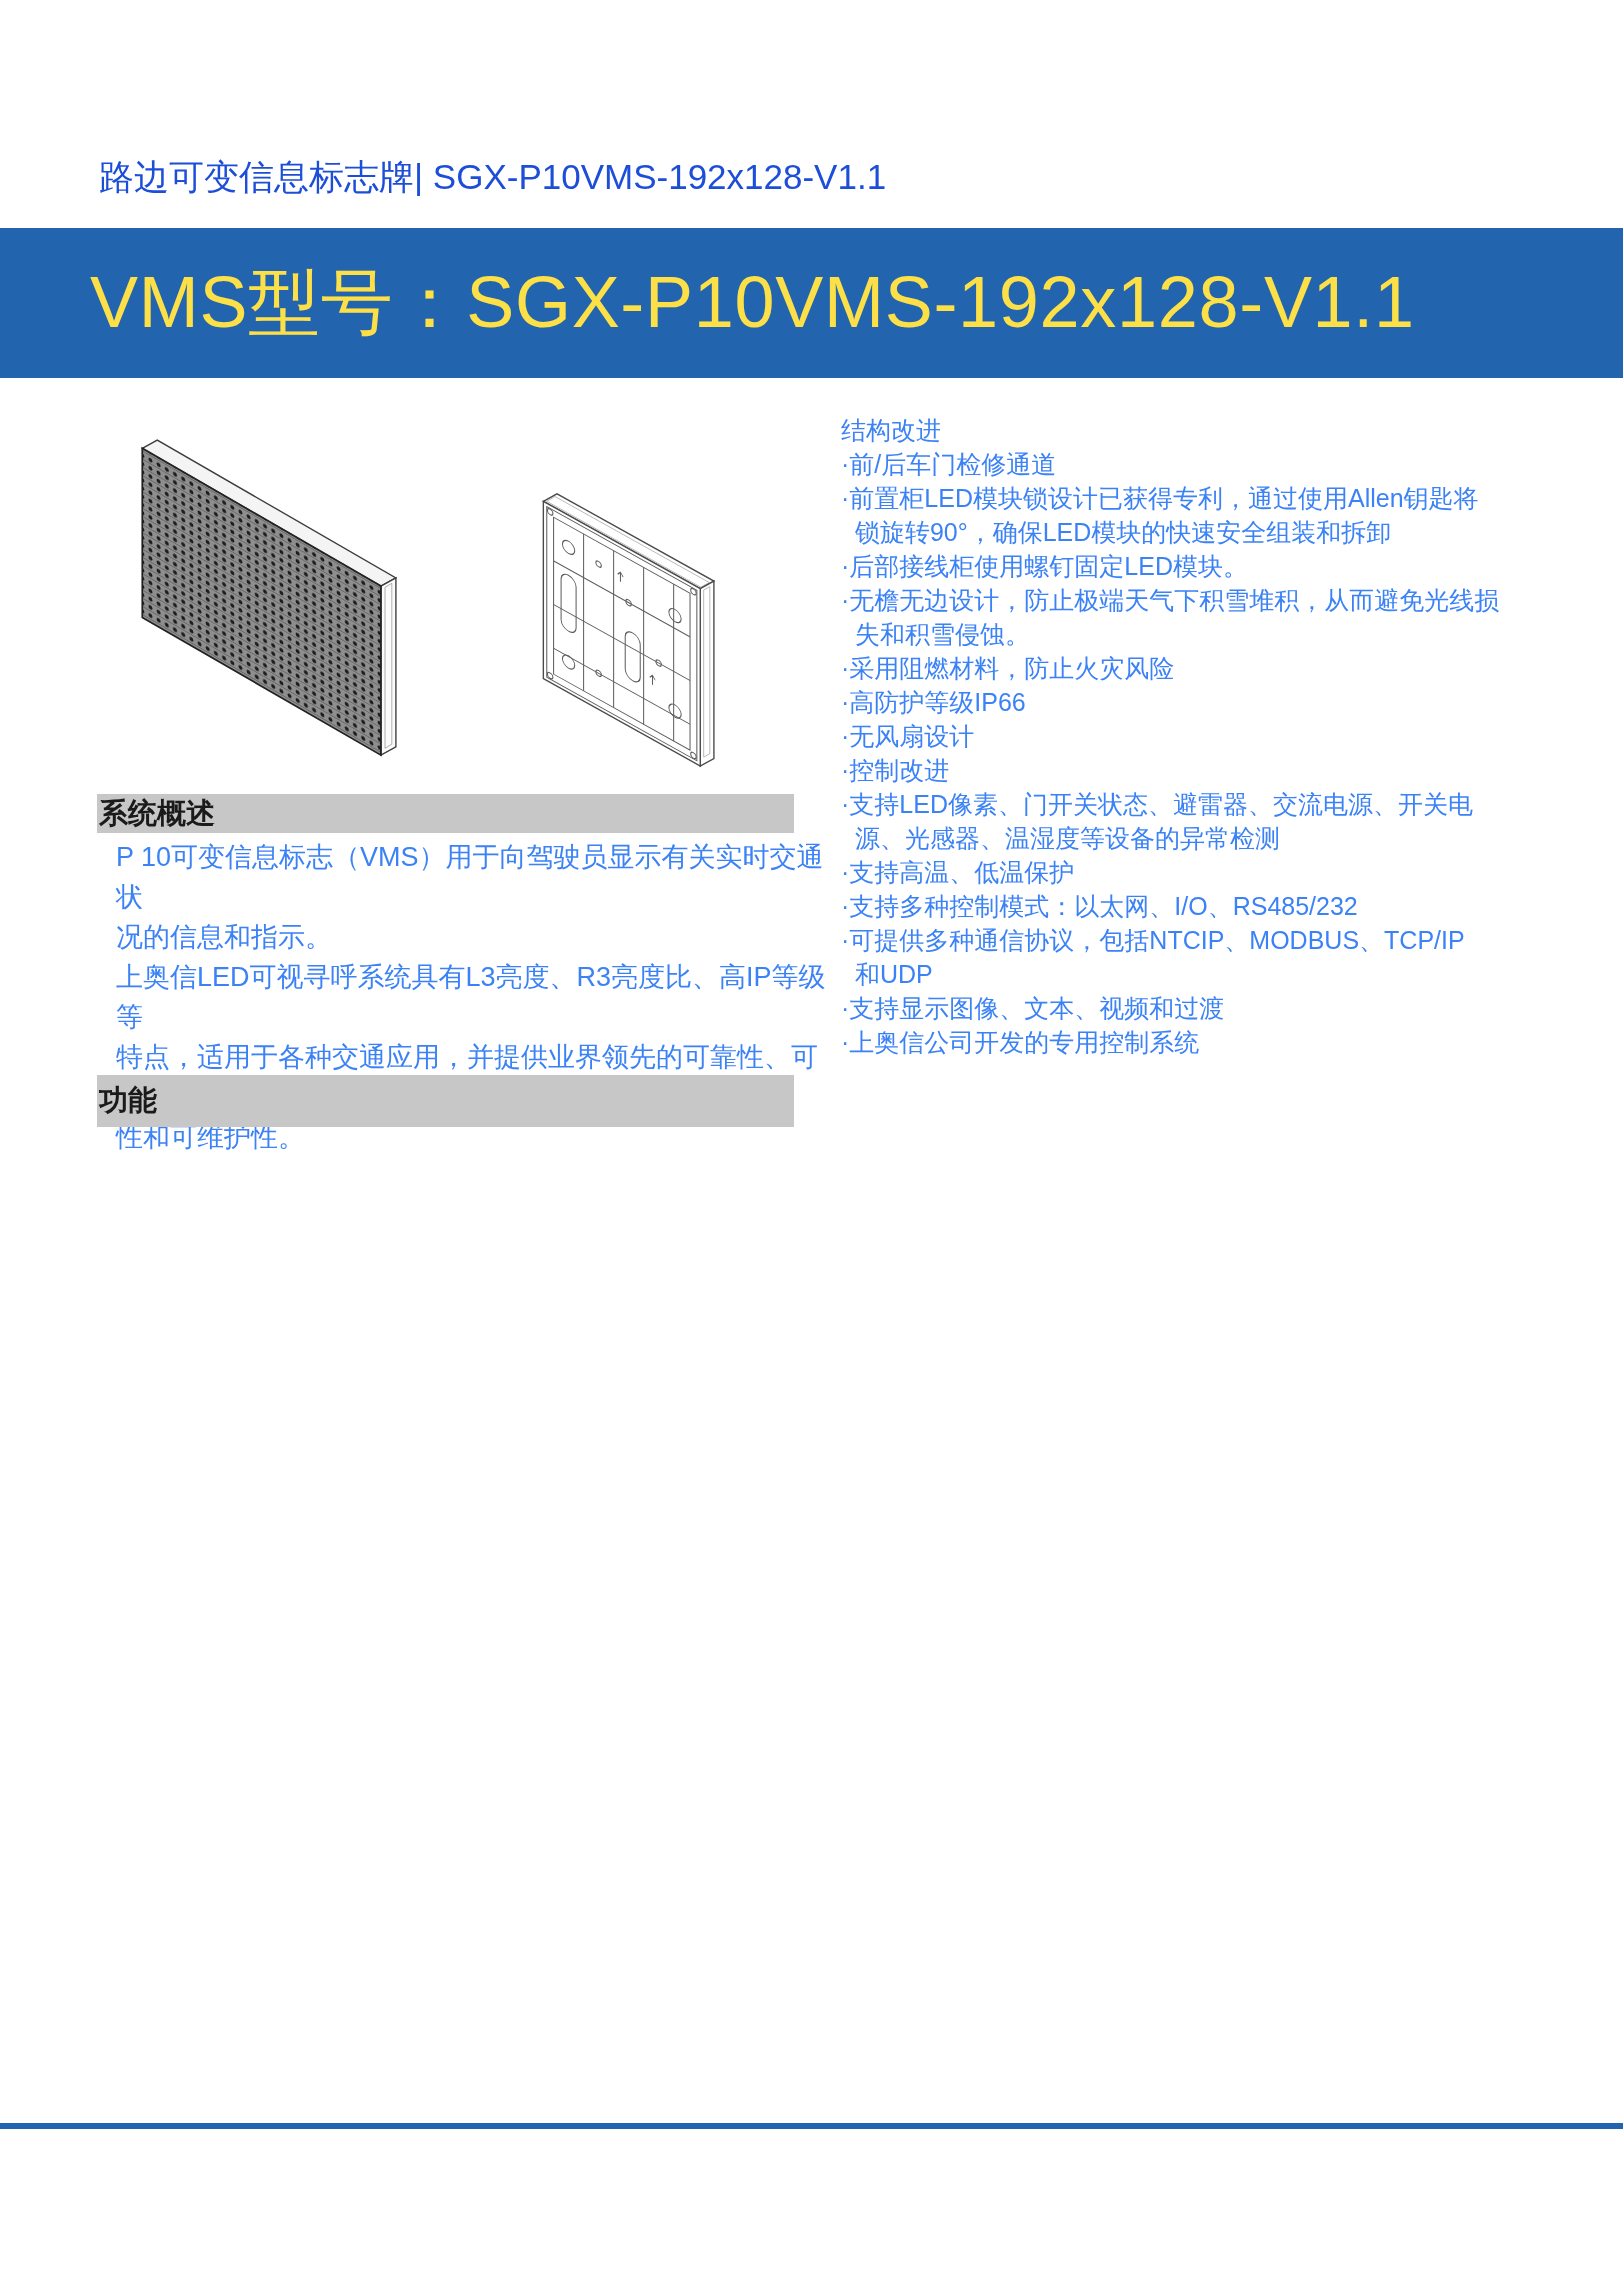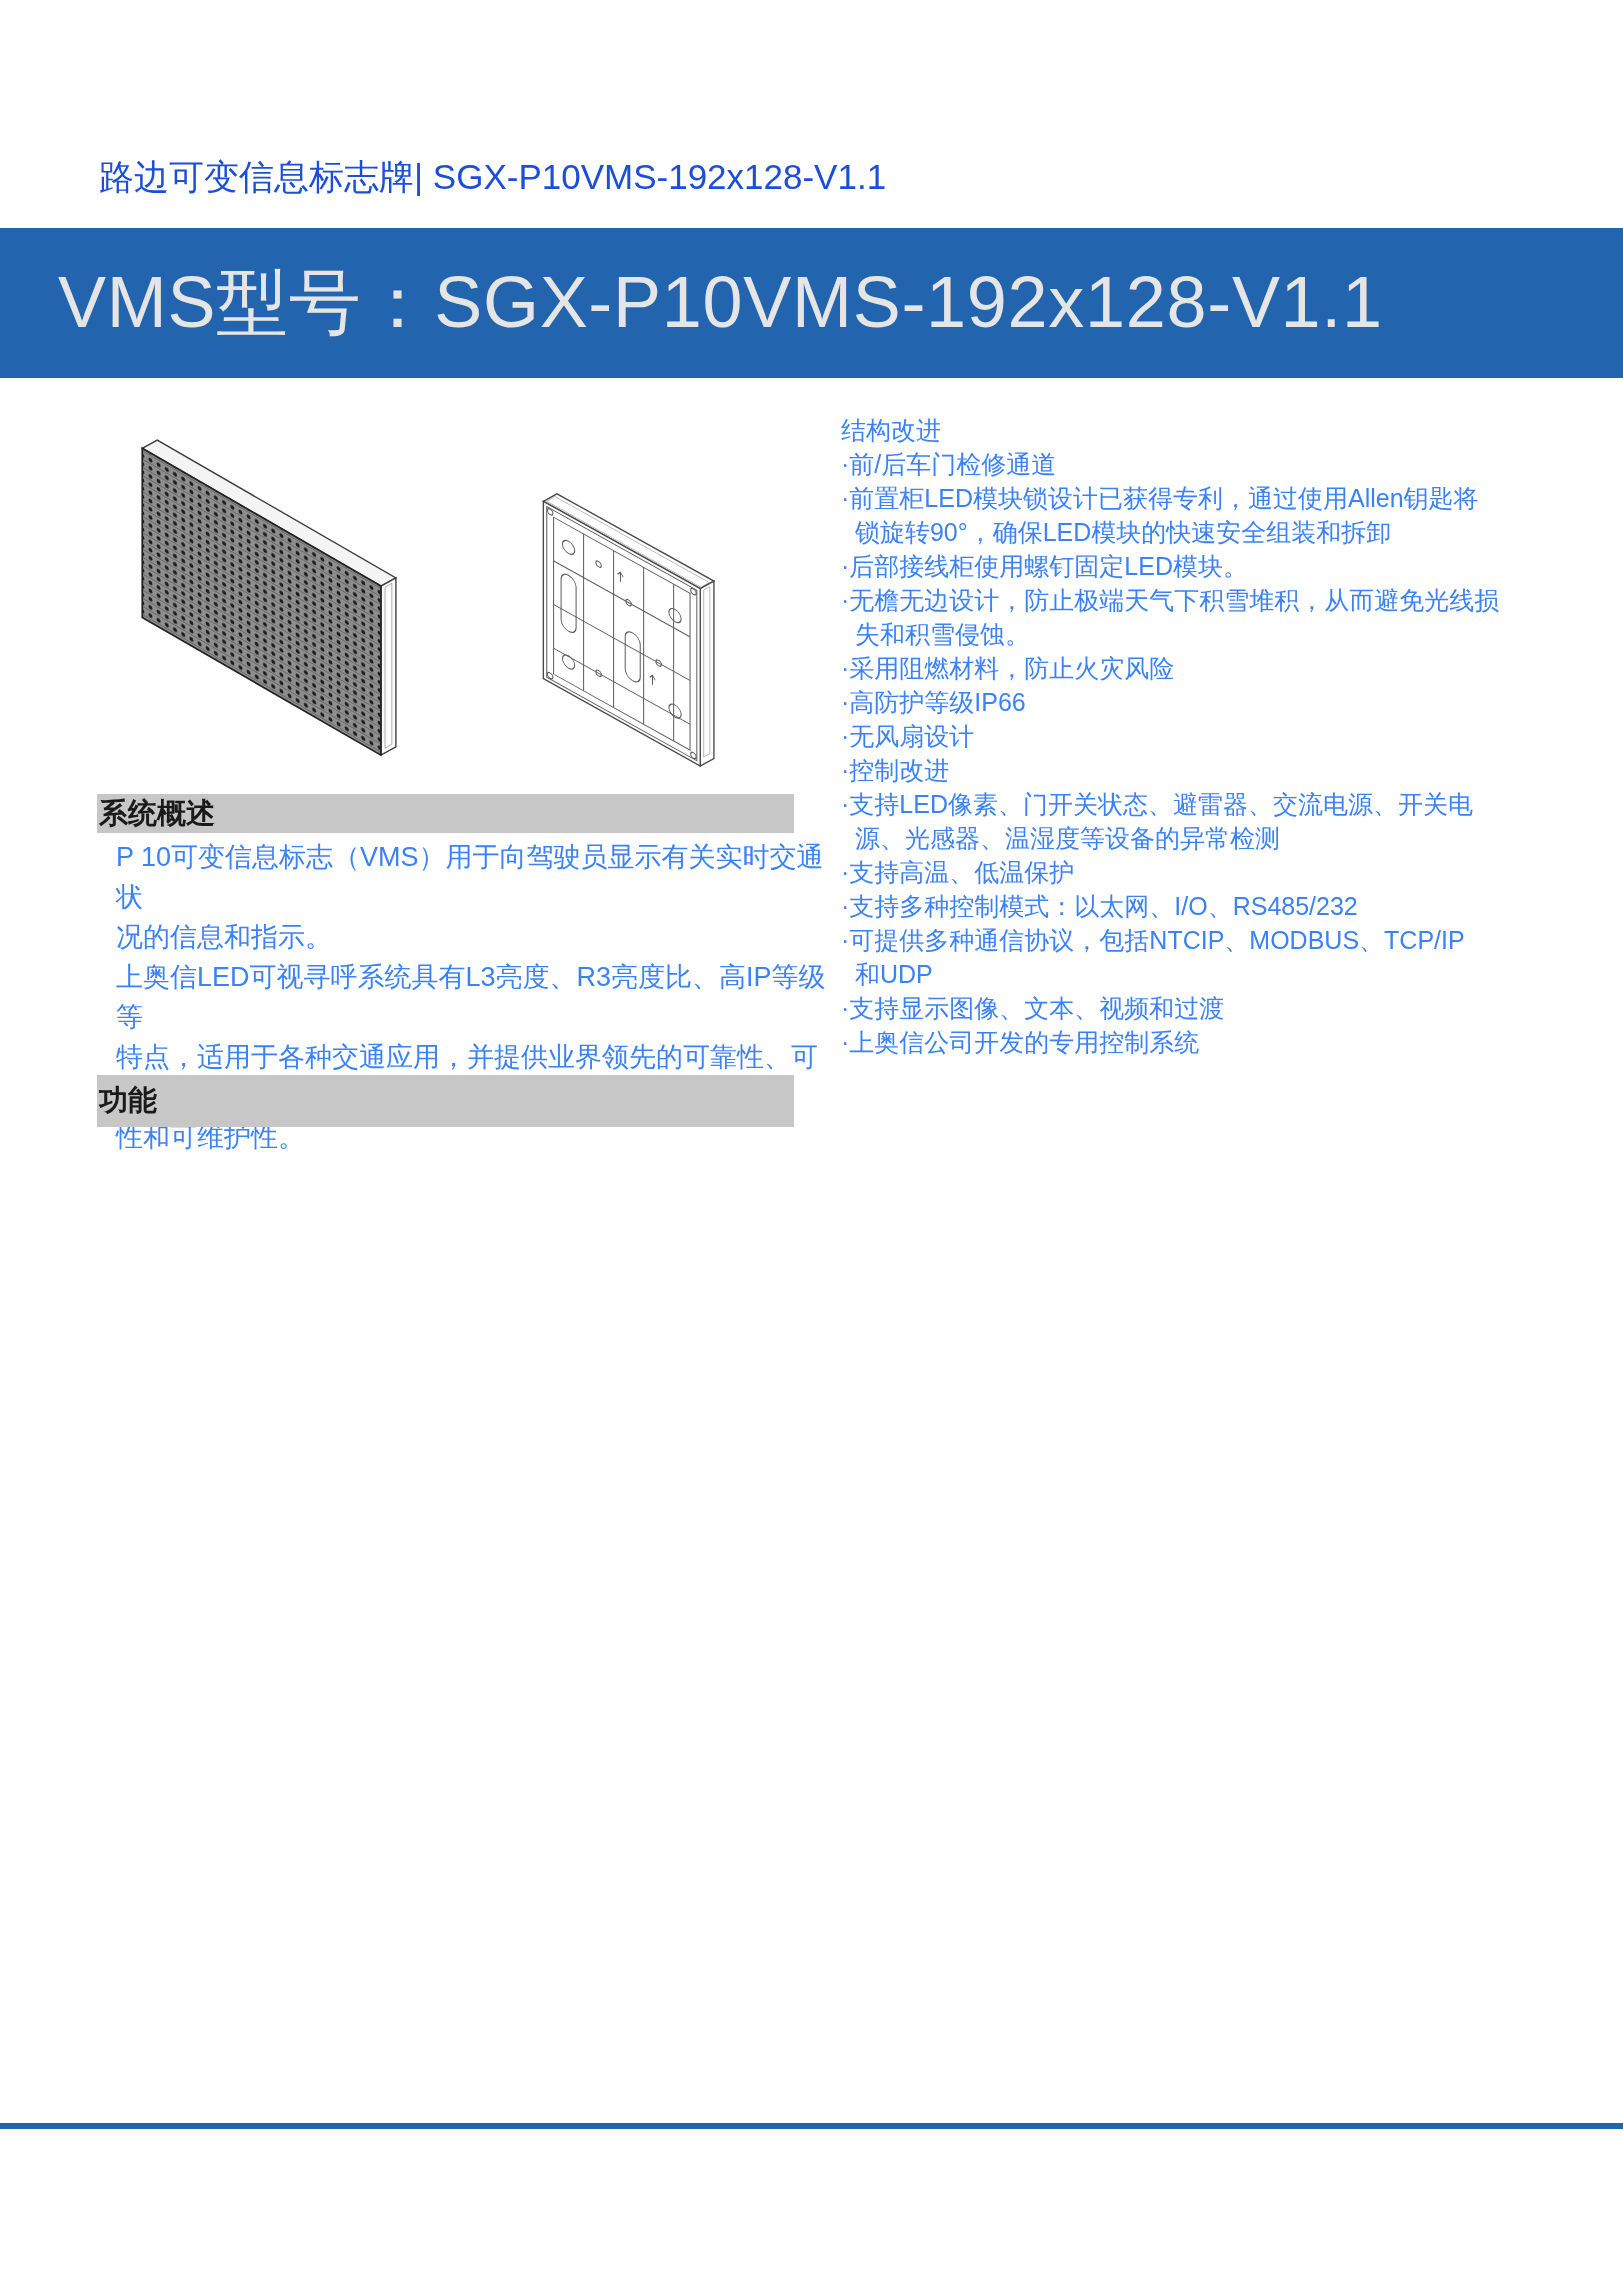--- a/index.html
+++ b/index.html
@@ -16,23 +16,23 @@
     color:#1d4ed8;
     white-space:nowrap;
   }
   .banner{
     position:absolute;left:0;top:228px;
     width:1623px;height:150px;
     background:#2264ae;
     display:flex;align-items:center;
   }
   .banner-title{
-    color:#e5e5e5;
+    color:#fde047;
     font-size:72px;
-    padding-left:58px;
+    padding-left:90px;
     white-space:nowrap;
     letter-spacing:0.7px;
   }
   .figure{position:absolute;}
   #fig-front{left:130px;top:436px;}
   #fig-rear{left:535px;top:474px;}
   .section-bar{
     position:absolute;left:97px;width:697px;
     background:#c7c7c7;
     display:flex;align-items:center;

